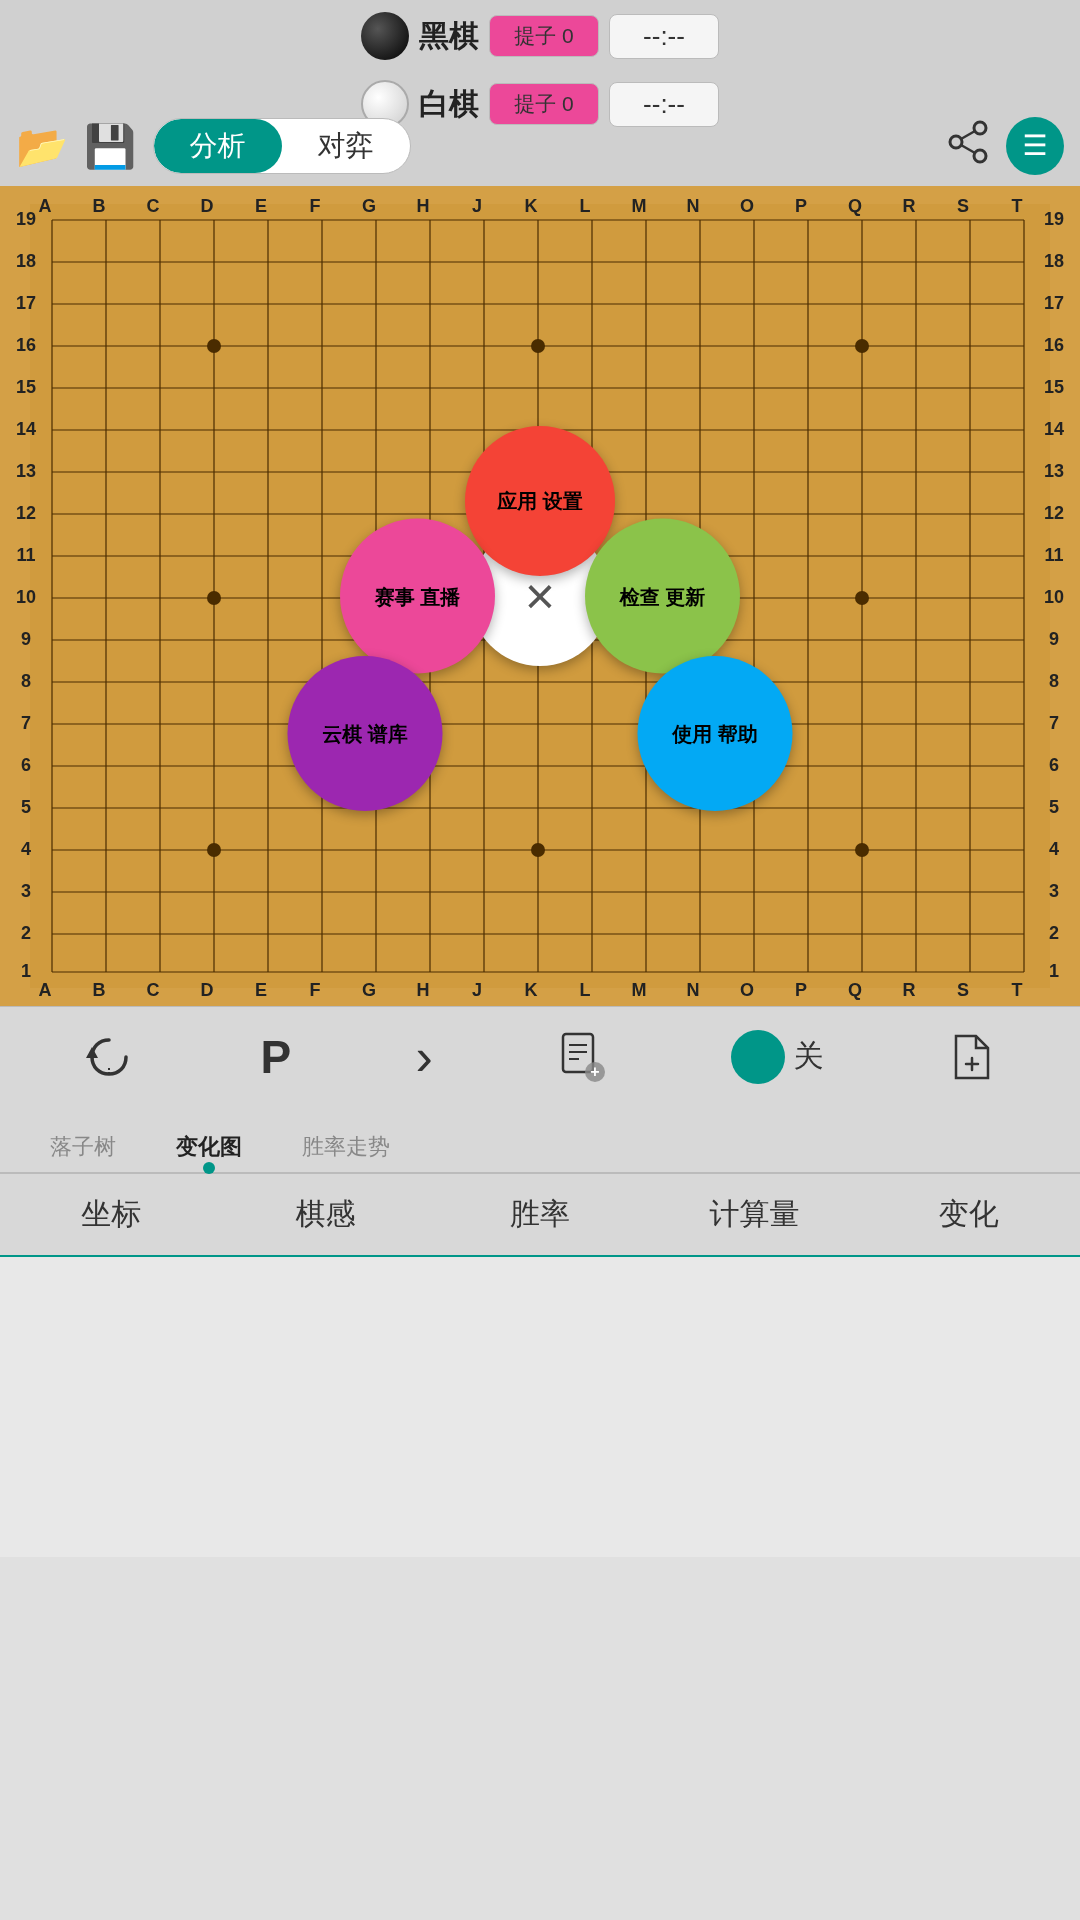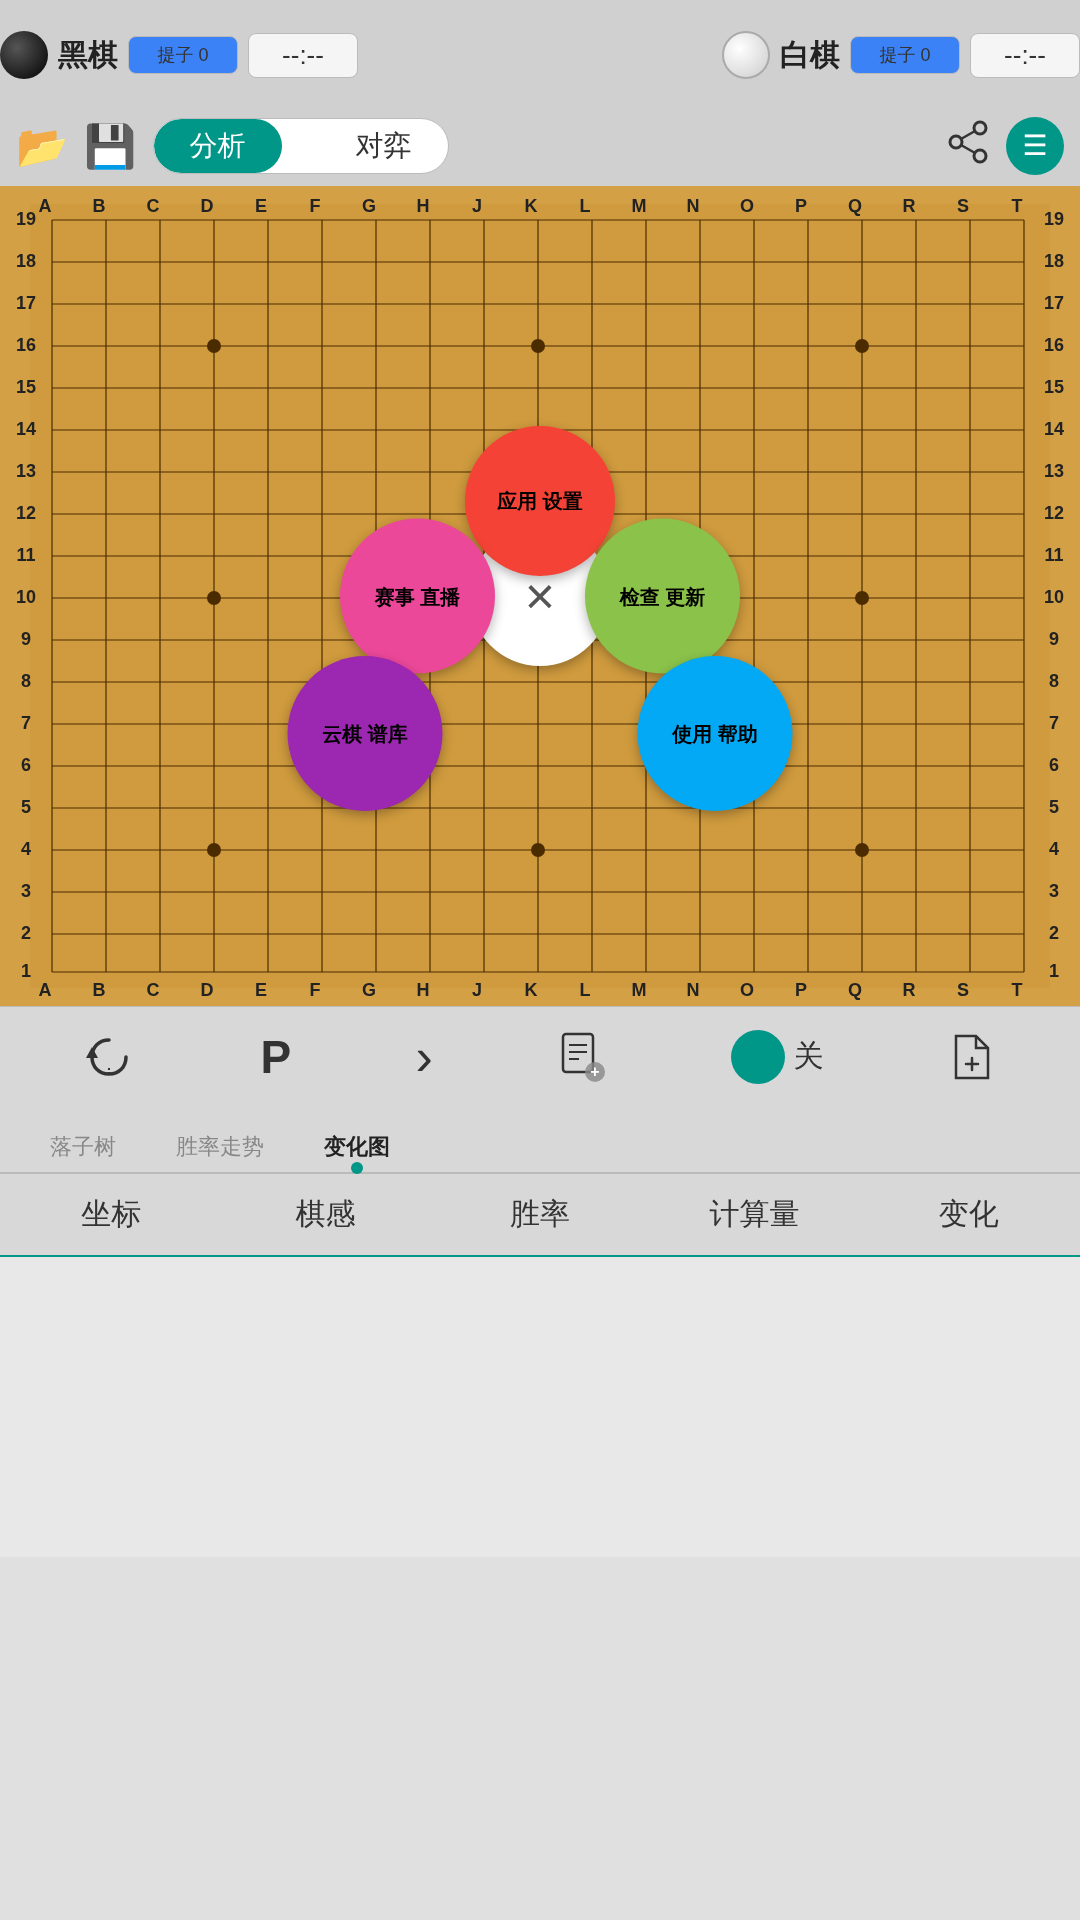--- a/index.html
+++ b/index.html
@@ -13,20 +13,21 @@
     }
 
     
     #header {
       display: flex;
       align-items: center;
       background: #d0d0d0;
       padding: 12px 0;
       height: 110px;
       gap: 10px;
+      flex-direction: column;
     }
     .player-section {
       display: flex;
       align-items: center;
       gap: 10px;
     }
     .black-stone {
       width: 48px; height: 48px;
       border-radius: 50%;
       background: radial-gradient(circle at 35% 35%, #555, #000);
@@ -38,25 +39,25 @@
       background: radial-gradient(circle at 35% 35%, #fff, #ccc);
       border: 2px solid #aaa;
       flex-shrink: 0;
     }
     .player-label {
       font-size: 30px;
       font-weight: bold;
       color: #222;
     }
     .captures-box {
-      background: #3b82f6;
+      background: #ec4899;
       border: 1.5px solid #bbb;
       border-radius: 8px;
       padding: 6px 20px;
-      font-size: 18px;
+      font-size: 21px;
       color: #333;
       min-width: 110px;
       text-align: center;
     }
     .timer-box {
       background: #f5f5f5;
       border: 1.5px solid #bbb;
       border-radius: 8px;
       padding: 6px 18px;
       font-size: 26px;
@@ -80,21 +81,20 @@
       cursor: pointer;
       color: #333;
     }
     .mode-toggle {
       display: flex;
       background: #fff;
       border-radius: 30px;
       overflow: hidden;
       border: 1.5px solid #bbb;
       flex: 0 0 auto;
-      gap: 38px;
     }
     .mode-btn {
       padding: 8px 36px;
       font-size: 28px;
       cursor: pointer;
       border: none;
       background: transparent;
       color: #333;
     }
     .mode-btn.active {
@@ -589,25 +589,25 @@
         <line x1="24" y1="28" x2="24" y2="40" stroke="#333" stroke-width="2.5" stroke-linecap="round"></line>
         <line x1="18" y1="34" x2="30" y2="34" stroke="#333" stroke-width="2.5" stroke-linecap="round"></line>
       </svg>
     </div>
   </div>
 
   <div id="analysis-tabs">
     <div class="tab-item">
       <span>落子树</span>
     </div>
+    <div class="tab-item active">
+      <span>变化图</span>
+    </div>
     <div class="tab-item">
       <span>胜率走势</span>
-    </div>
-    <div class="tab-item active">
-      <span>变化图</span>
     </div>
   </div>
 
   <div id="sub-tabs">
     <div class="sub-tab">
       <span>坐标</span>
     </div>
     <div class="sub-tab">
       <span>棋感</span>
     </div>

